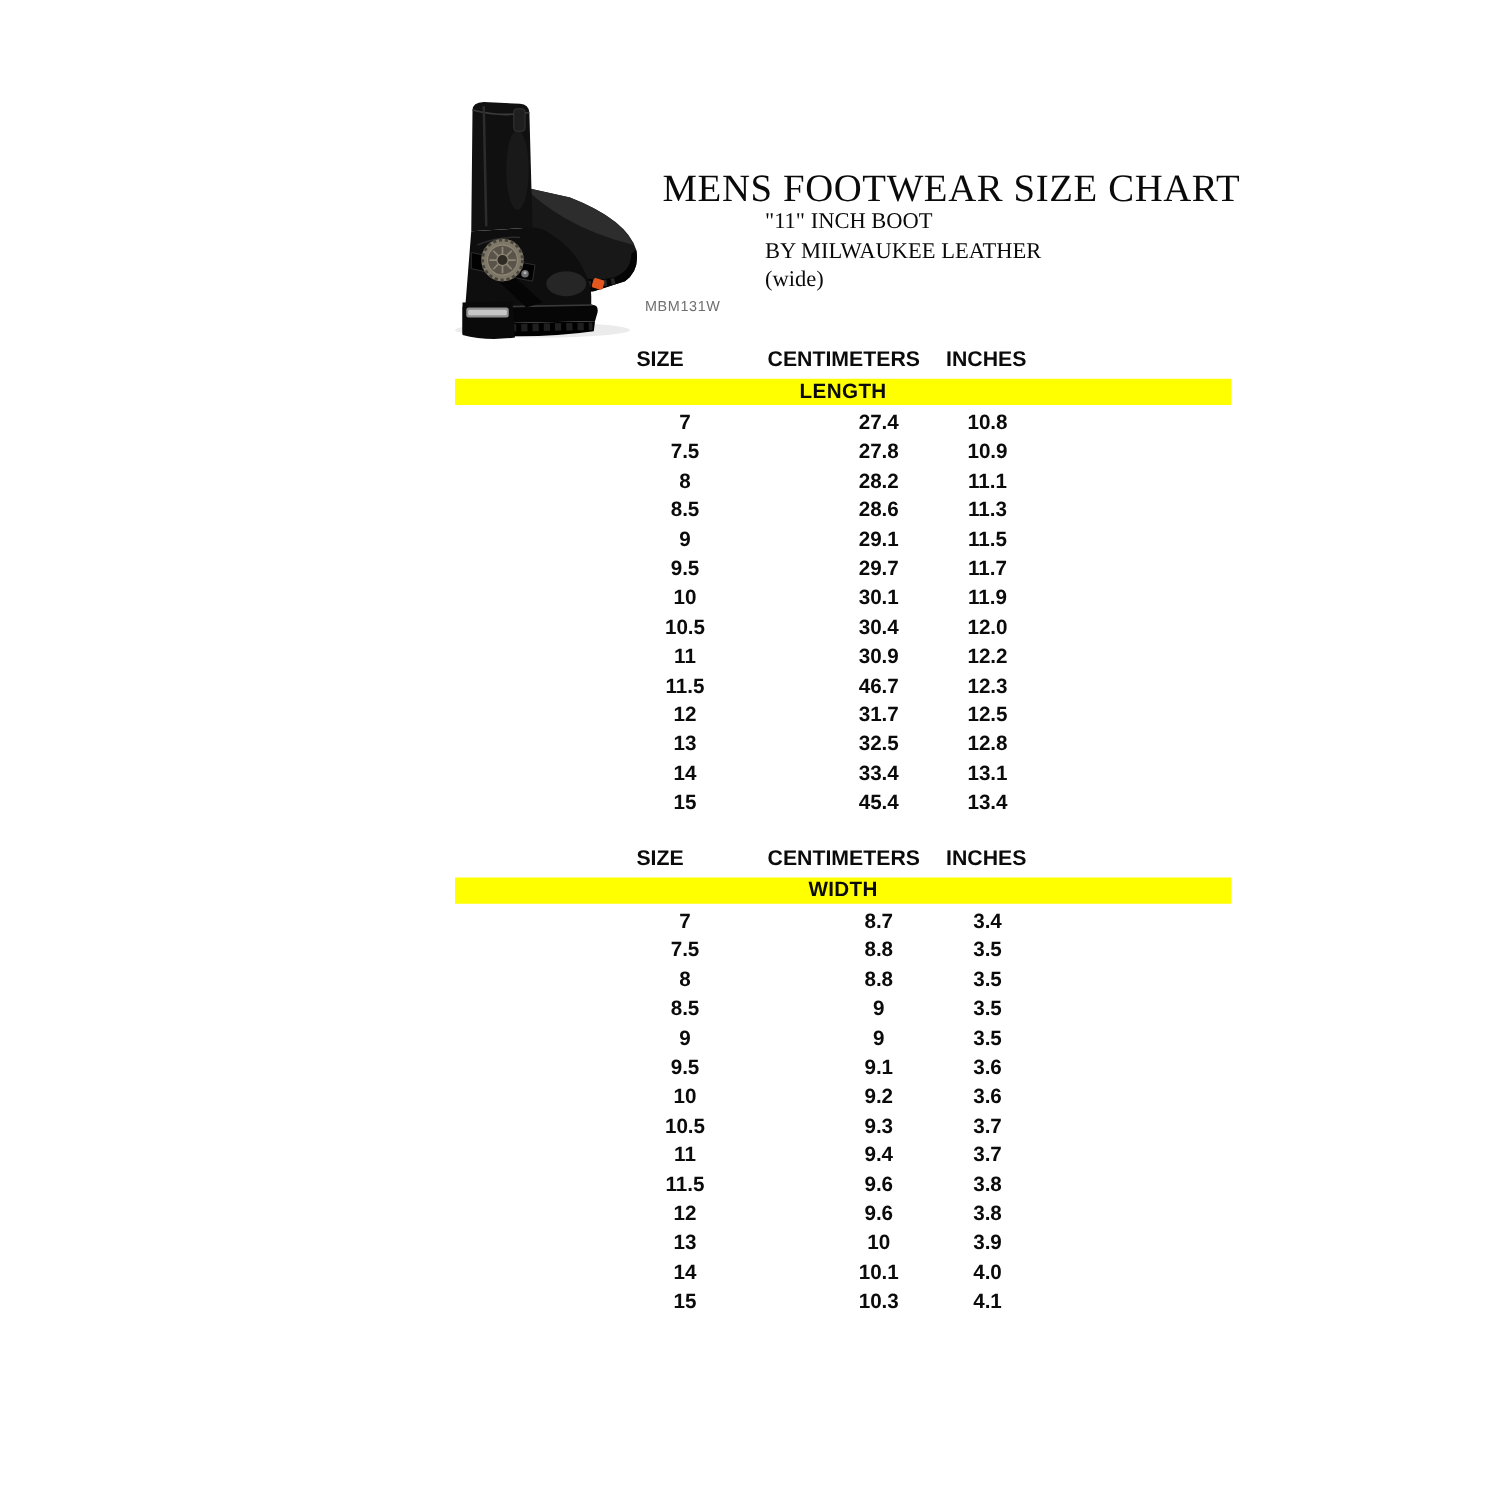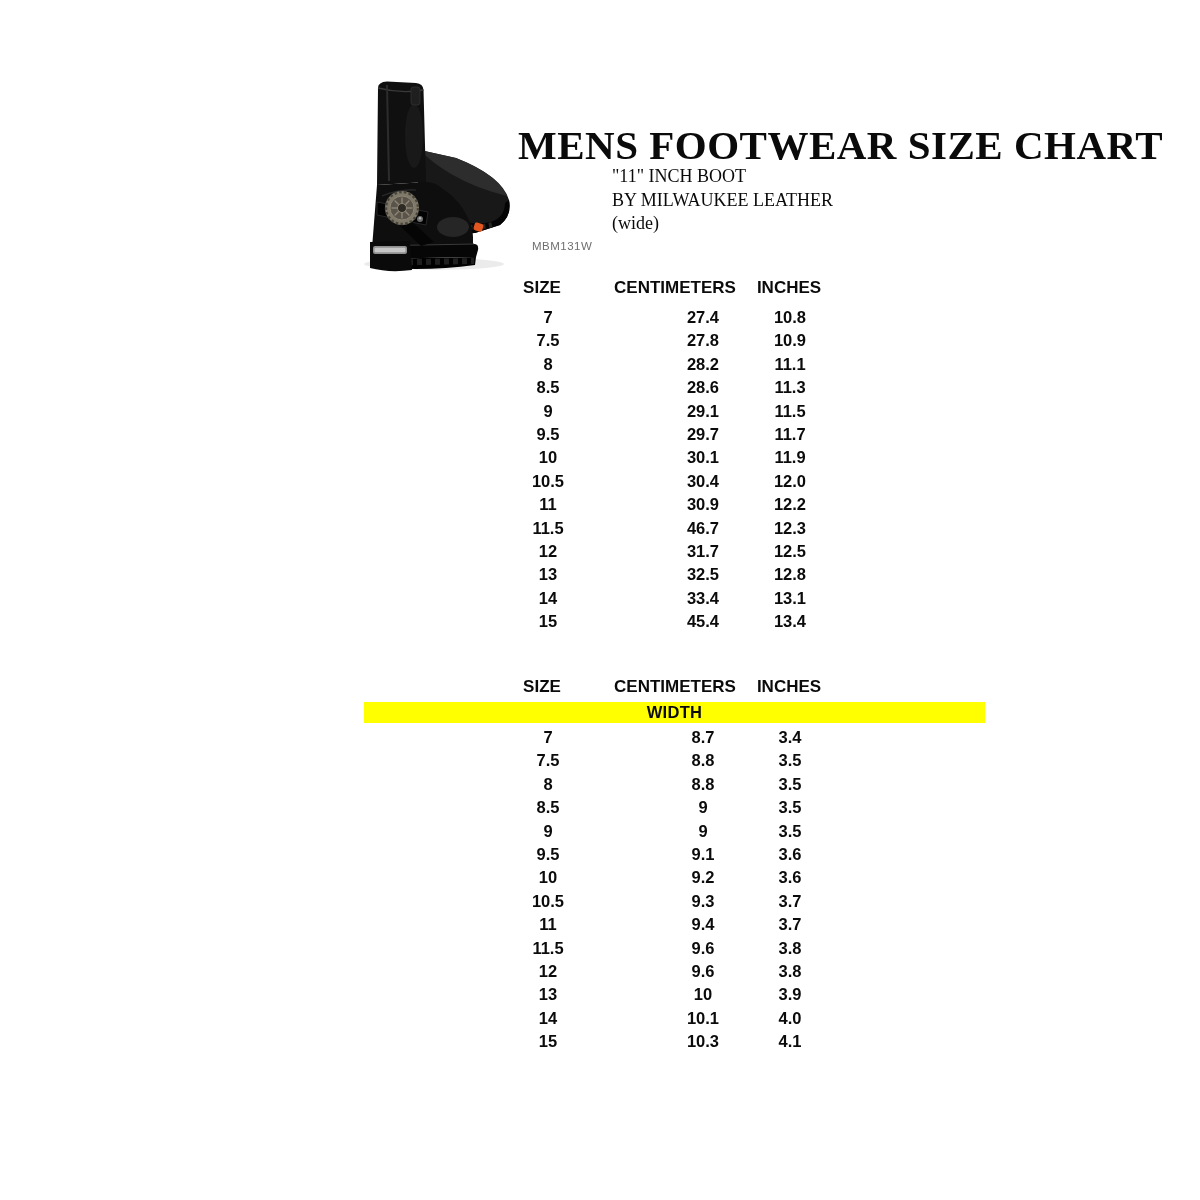--- a/index.html
+++ b/index.html
@@ -4,43 +4,43 @@
 <style>
   html,body { margin:0; padding:0; background:#ffffff; }
   .page {
     position:relative; width:1200px; height:1200px; background:#ffffff;
     font-family:"Liberation Sans", sans-serif; color:#111; overflow:hidden;
   }
   
   .photo { position:absolute; left:356px; top:76px; width:158px; height:198px; }
   .product-code {
     position:absolute; left:516px; top:240px;
-    font-size:11.5px; letter-spacing:0.5px; color:#6f6f6f;margin-left:16px;
+    font-size:11.5px; letter-spacing:0.5px; color:#6f6f6f;
   }
   
   .title {
-    position:absolute; left:518px; top:121px; margin:0;
-    font-family:"Liberation Serif", serif; font-weight:700;
-    font-size:41px; letter-spacing:0.5px; color:#0a0a0a; white-space:nowrap;
+    position:absolute; left:518px; top:121px; margin:12px;
+    font-family:"Liberation Serif", serif; font-weight:400;
+    font-size:31px; letter-spacing:0.5px; color:#0a0a0a; white-space:nowrap;
   }
   .subtitle {
     position:absolute; left:612px; top:165px;
     font-family:"Liberation Serif", serif; font-size:18px; line-height:23.5px;
     color:#0a0a0a;
   }
   
   .size-table { position:absolute; left:364px; width:621px; }
   .size-table.length { top:278px; }
   .size-table.width  { top:677px; }
   .thead { position:relative; height:25px; }
   .th {
     position:absolute; transform:translateX(-50%);
     font-weight:700; font-size:17px; white-space:nowrap; color:#0b0b0b;
   }
-  .th.c1 { left:178px; } .th.c2 { left:311px; } .th.c3 { left:425px; }
+  .th.c1 { left:164px; } .th.c2 { left:311px; } .th.c3 { left:425px; }
   .band {
     height:21px; background:#ffff00;
     text-align:center; line-height:21px;
     font-weight:700; font-size:16.5px; letter-spacing:0.3px; color:#0b0b0b;
   }
   .rows { margin-top:3px; }
   .trow { position:relative; height:23.4px; }
   .td {
     position:absolute; transform:translateX(-50%); top:0;
     line-height:23.4px; font-weight:700; font-size:16.5px;
@@ -116,20 +116,21 @@
     <div>BY MILWAUKEE LEATHER</div>
     <div>(wide)</div>
   </div>
 
   <div class="size-table length">
     <div class="thead">
       <span class="th c1">SIZE</span>
       <span class="th c2">CENTIMETERS</span>
       <span class="th c3">INCHES</span>
     </div>
+    <div class="band" style="background: rgb(255, 255, 0);">LENGTH</div>
     <div class="rows">
 
         <div class="trow">
           <span class="td c1">7</span>
           <span class="td c2">27.4</span>
           <span class="td c3">10.8</span>
         </div>
 
         <div class="trow">
           <span class="td c1">7.5</span>

